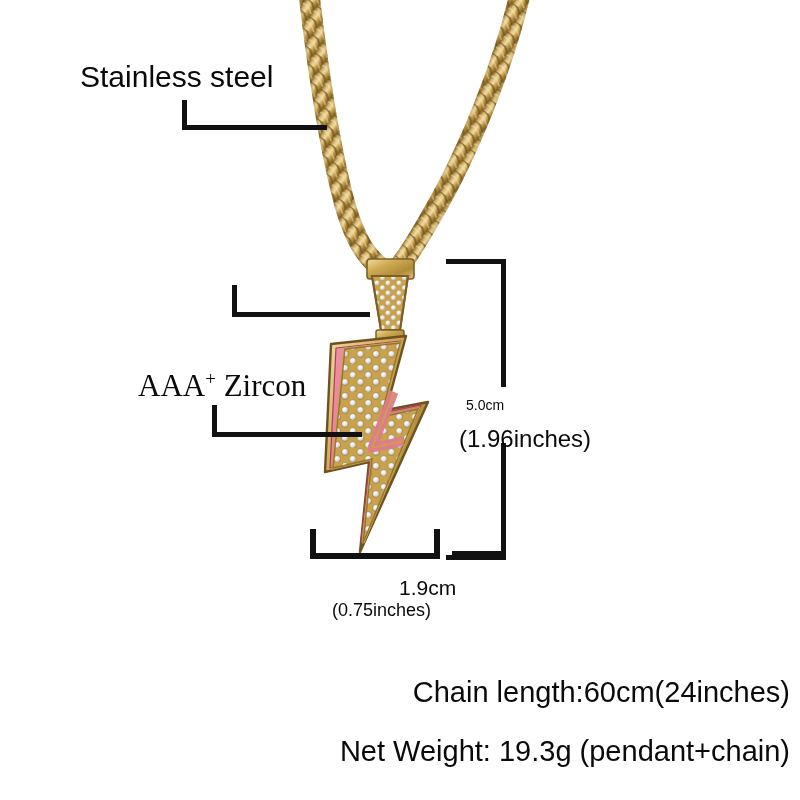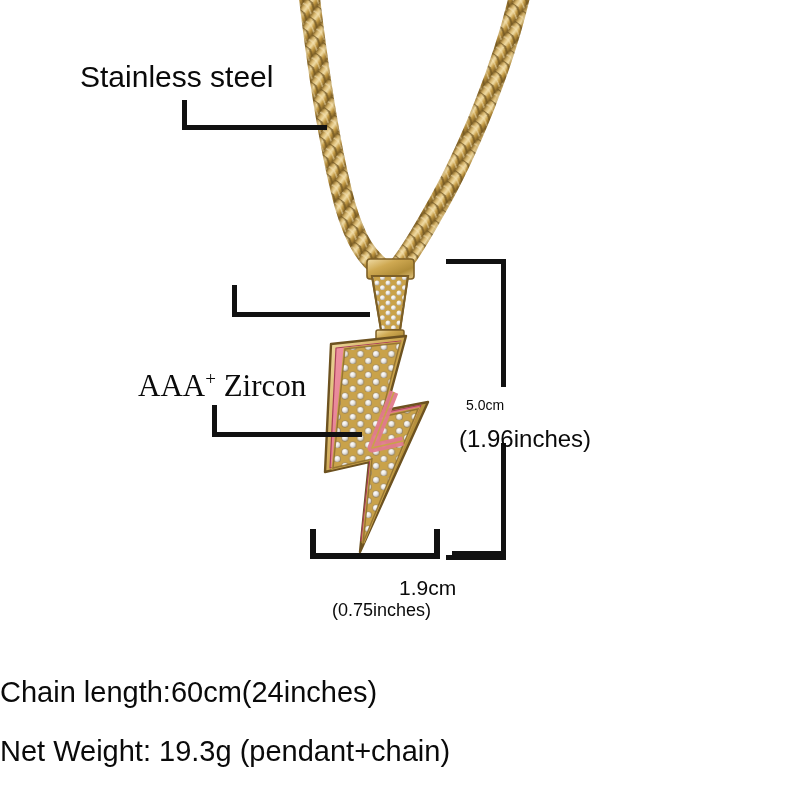--- a/index.html
+++ b/index.html
@@ -17,21 +17,21 @@
   #lbl-brass{left:197px;top:245px;font-size:33px;}
   #lbl-zircon{left:138px;top:370px;font-size:31px;font-family:"Liberation Serif",serif;}
   #lbl-zircon .sup{font-size:19px;vertical-align:super;line-height:0;}
 
   .dimtext{position:absolute;color:#0a0a0a;white-space:nowrap;text-align:center;line-height:1;}
   #dim-h-1{left:466px;top:398px;font-size:14px;}
   #dim-h-2{left:459px;top:427px;font-size:24px;}
   #dim-w-1{left:355px;top:577px;font-size:21px;margin-left:44px;}
   #dim-w-2{left:332px;top:601px;font-size:18px;}
 
-  .footline{position:absolute;width:790px;text-align:left;color:#0a0a0a;white-space:nowrap;}
+  .footline{position:absolute;width:790px;text-align:right;color:#0a0a0a;white-space:nowrap;}
   #foot-1{top:676px;font-size:29px;}
   #foot-2{top:735px;font-size:29px;}
 
   
   .ink{position:absolute;background:#111111;}
   
   #lead-steel-v{left:182px;top:100px;width:5px;height:30px;}
   #lead-steel-h{left:182px;top:125px;width:145px;height:5px;}
   
   #lead-brass-v{left:232px;top:285px;width:5px;height:32px;}

